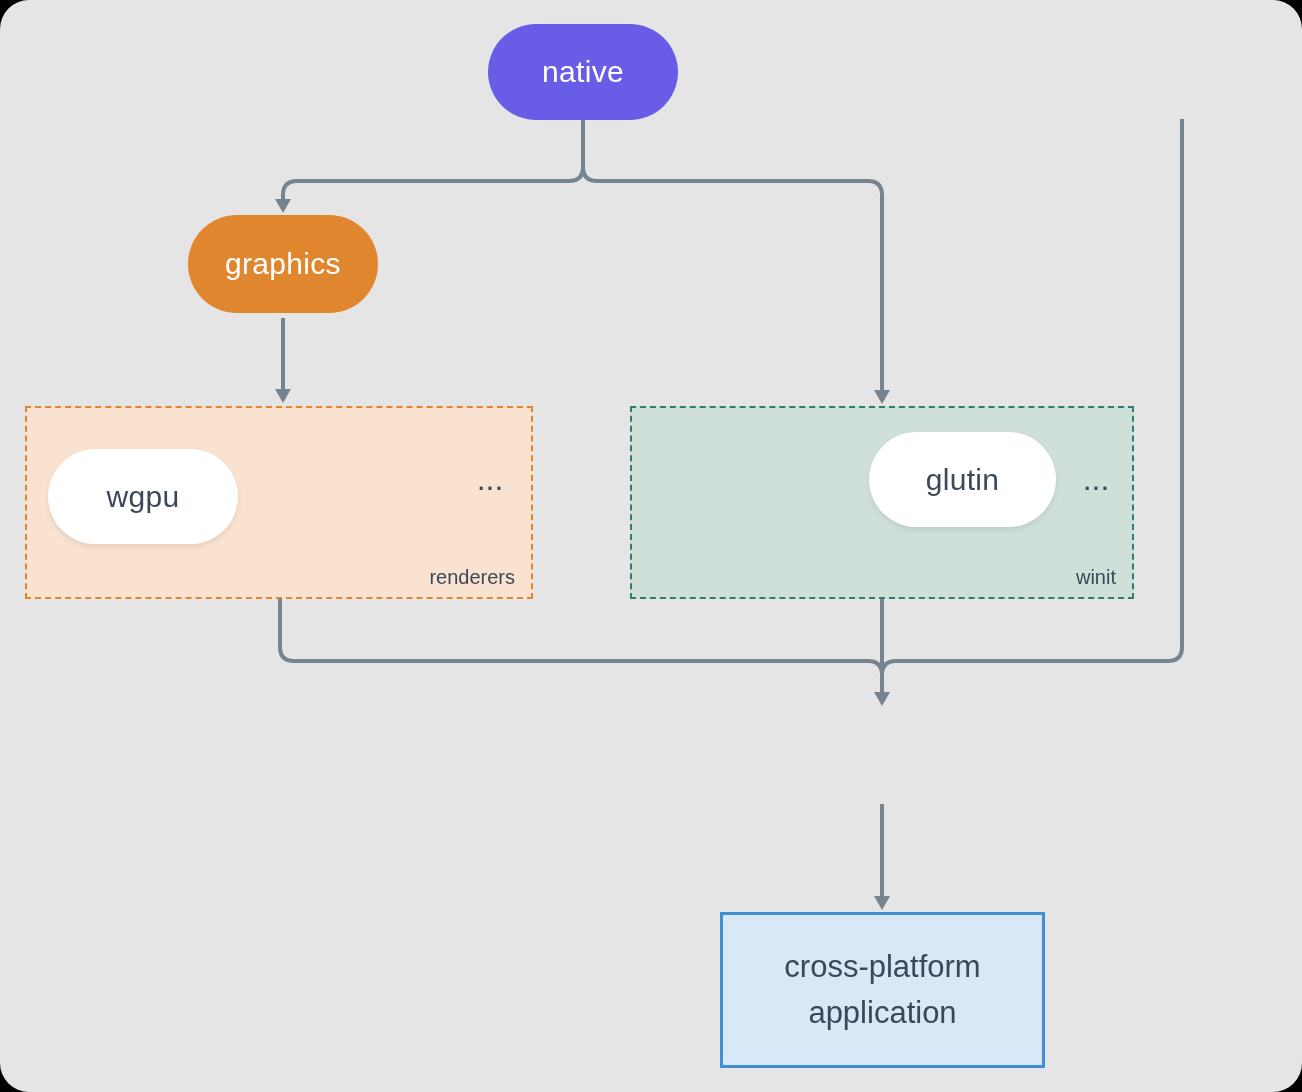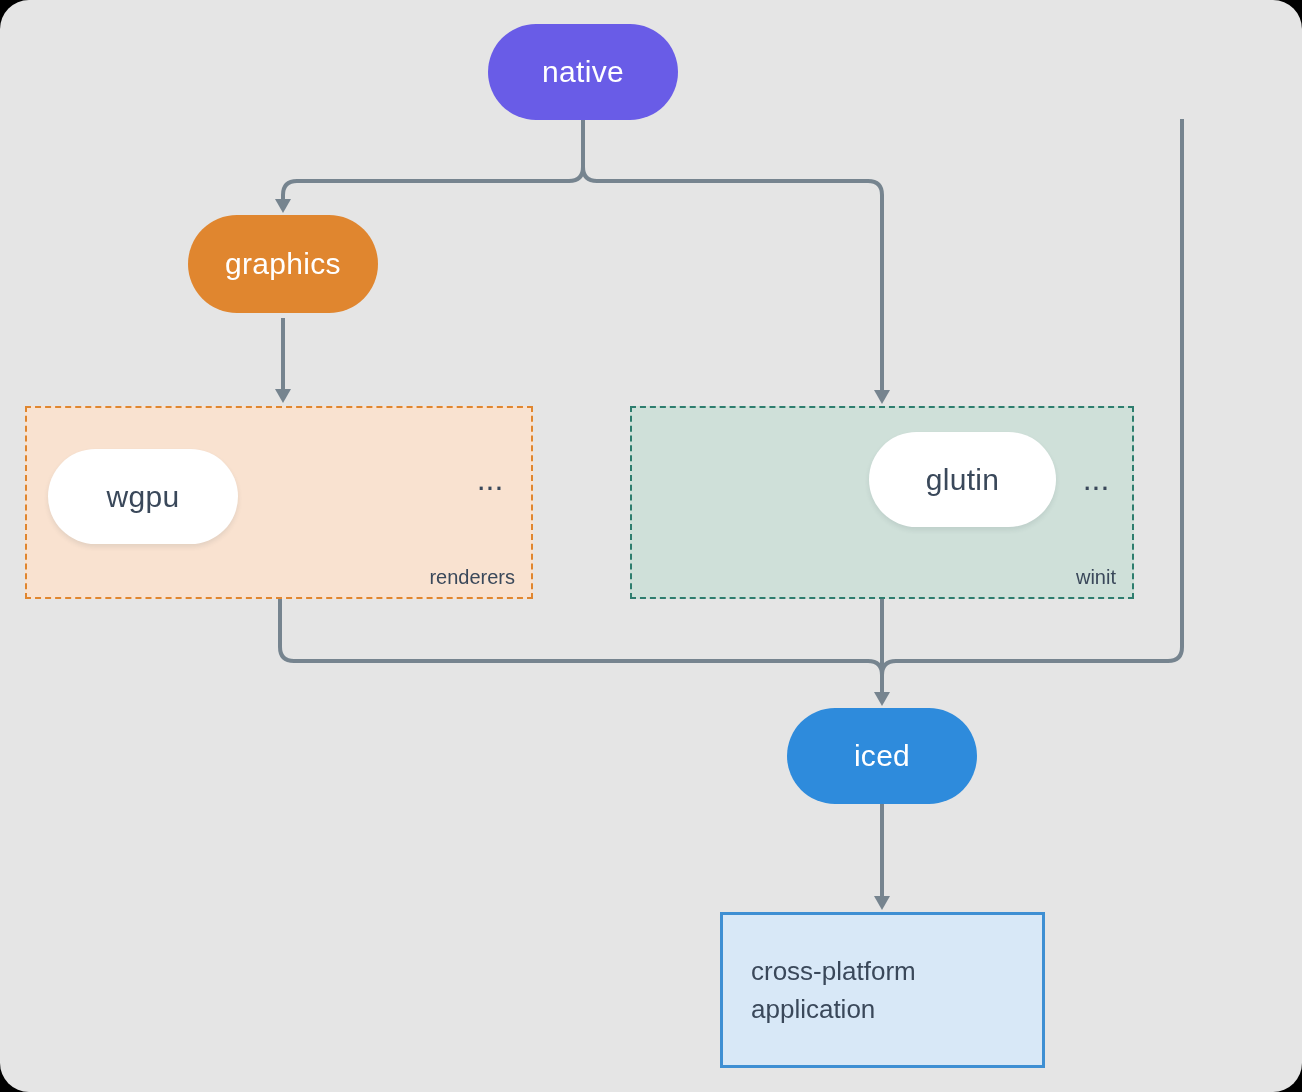--- a/index.html
+++ b/index.html
@@ -79,25 +79,26 @@
     justify-content: center;
     font-size: 32px;
     color: #3a485a;
   }
   .appbox {
     position: absolute;
     box-sizing: border-box;
     background: #d8e8f7;
     border: 3px solid #3e8fd3;
     color: #3a485a;
-    font-size: 26px;
+    font-size: 31px;
     line-height: 1.48;
     display: flex;
     align-items: center;
     justify-content: center;
+    text-align: center;
     padding: 0 28px;
   }
 </style>
 </head>
 <body>
 
 <div class="canvas">
 
   <svg class="edges" viewBox="0 0 1302 1092">
     <path class="line" d="M583 120 L583 167 Q583 181 569 181 L297 181 Q283 181 283 195 L283 200"></path>
@@ -132,21 +133,18 @@
   <div class="ellipsis" style="left:468px; top:432px;">...</div>
 
   <div class="group shells" style="left:630px; top:406px; width:504px; height:193px;">
     <span class="group-label">winit</span>
   </div>
   <div class="pill white" style="left:869px; top:432px; width:187px; height:95px;">
     <span>glutin</span>
   </div>
   <div class="ellipsis" style="left:1074px; top:432px;">...</div>
 
-  <div class="pill colored blue" style="left:787px; top:708px; width:190px; height:96px;">
-    <span>iced</span>
-  </div>
 
   <div class="appbox" style="left:720px; top:912px; width:325px; height:156px;">
     <span>cross-platform application</span>
   </div>
 
 </div>
 
 </body></html>

